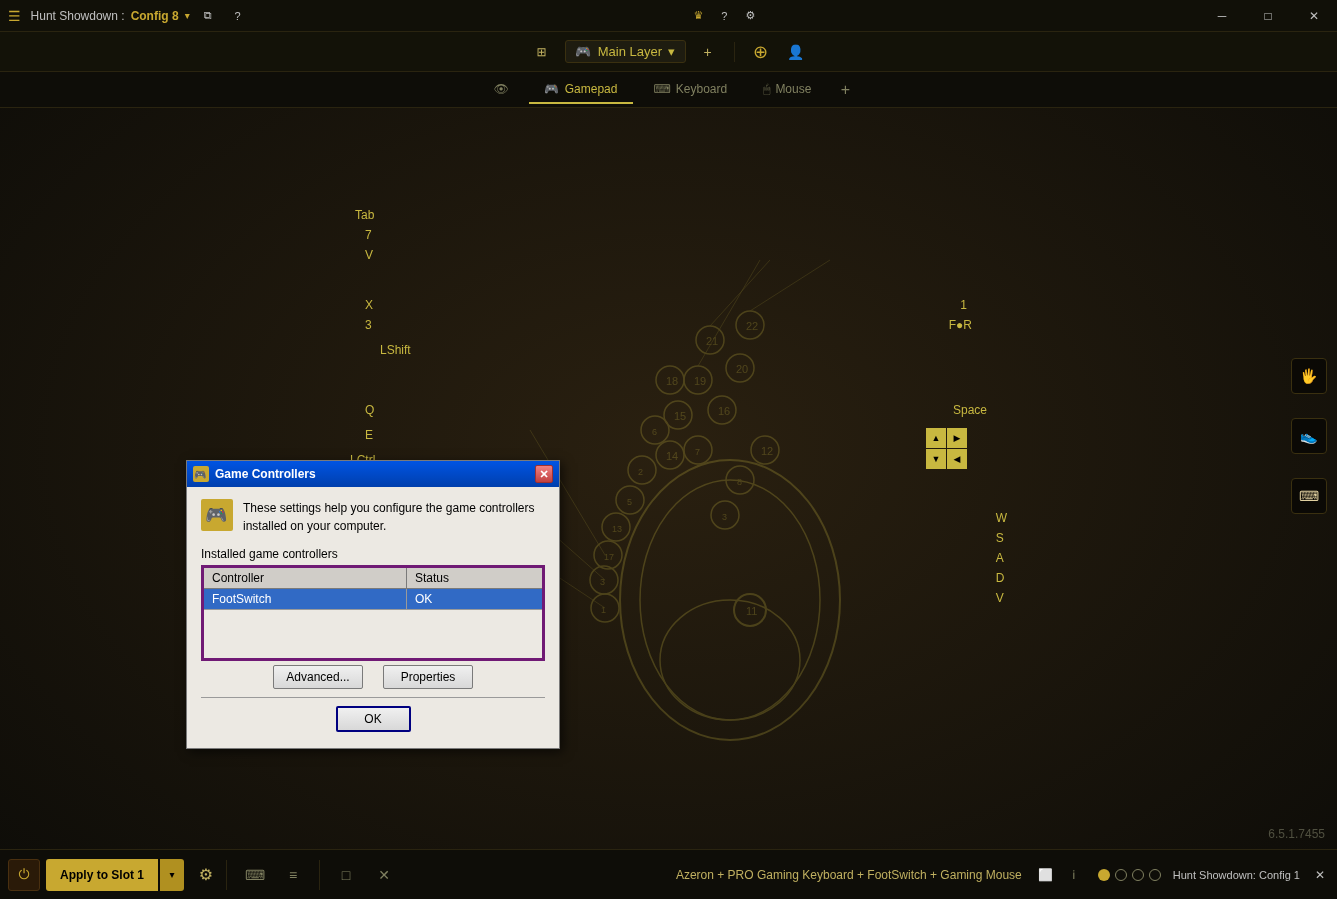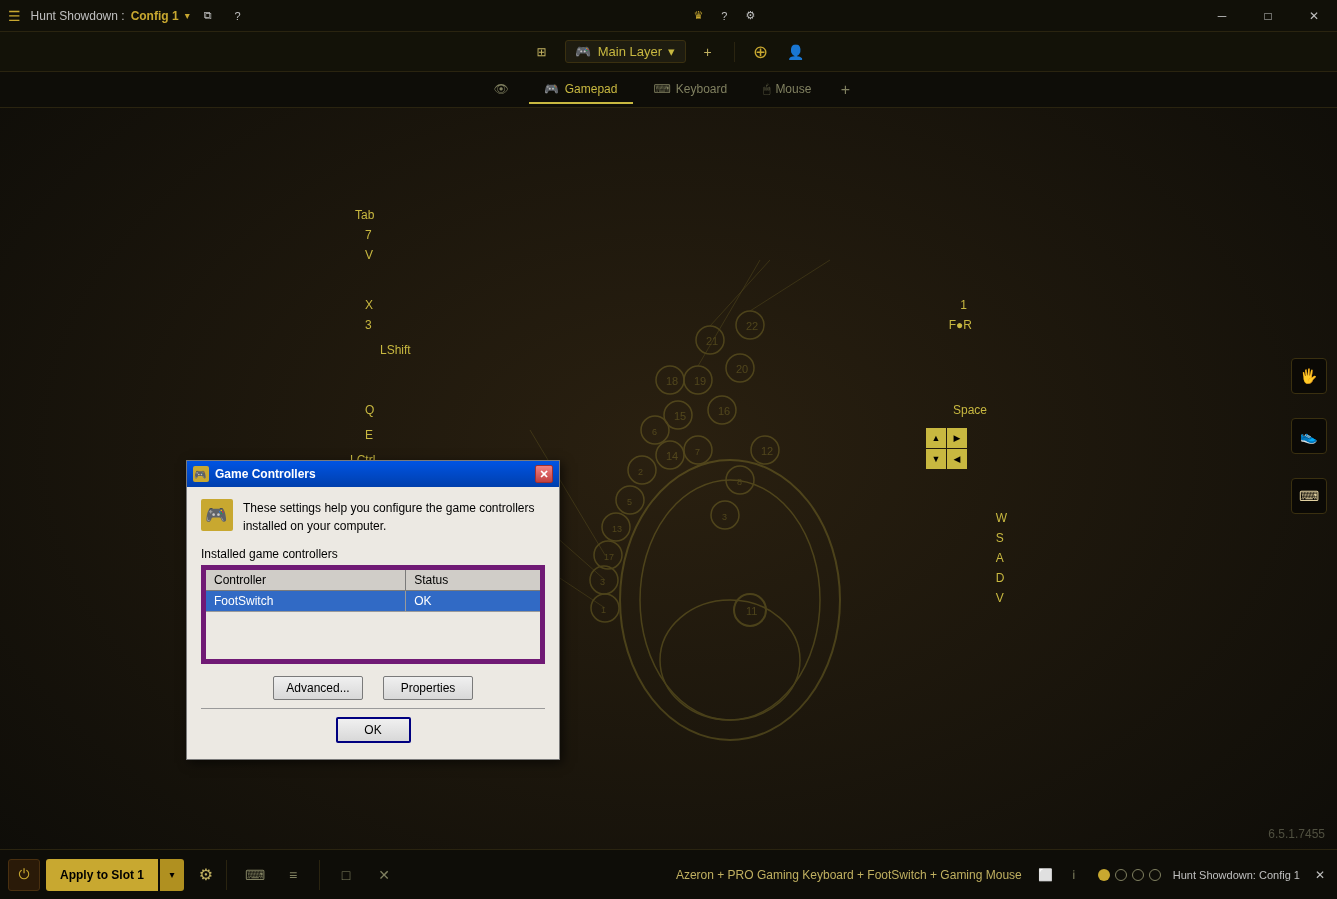--- a/index.html
+++ b/index.html
@@ -378,23 +378,23 @@
       font-size: 12px;
       line-height: 1.5;
     }
     .dialog-section-label {
       color: #000;
       font-size: 12px;
       margin-bottom: 4px;
     }
     .dialog-table {
       width: 100%;
-      border: 5px solid #701a75;
+      border: 3px solid #701a75;
       border-collapse: collapse;
-      margin-bottom: 12px;
+      margin-bottom: 4px;
     }
     .dialog-table th {
       background: #d0cdc8;
       border: 1px solid #7a7a7a;
       padding: 3px 8px;
       font-size: 12px;
       font-weight: normal;
       text-align: left;
       color: #000;
     }
@@ -520,21 +520,21 @@
   <line x1="268" y1="246" x2="330" y2="140" stroke="#c8b840" stroke-width="1" opacity="0.6"></line>
   <line x1="175" y1="435" x2="100" y2="310" stroke="#c8b840" stroke-width="1" opacity="0.6"></line>
   <line x1="175" y1="460" x2="90" y2="385" stroke="#c8b840" stroke-width="1" opacity="0.6"></line>
   <line x1="175" y1="488" x2="80" y2="425" stroke="#c8b840" stroke-width="1" opacity="0.6"></line>
 </svg>
 
 <div class="titlebar">
   <div class="titlebar-left">
     <span class="titlebar-menu-icon">☰</span>
     <span class="titlebar-app">Hunt Showdown :</span>
-    <span class="titlebar-config">Config 1</span>
+    <span class="titlebar-config">Config 8</span>
     <span class="titlebar-dropdown">▾</span>
     <div class="titlebar-icon-btn">⧉</div>
     <div class="titlebar-icon-btn">?</div>
   </div>
   <div class="titlebar-icons">
     <div class="titlebar-icon-btn" style="color:#c8a830;">♛</div>
     <div class="titlebar-icon-btn">?</div>
     <div class="titlebar-icon-btn">⚙</div>
   </div>
   <div class="titlebar-controls">

